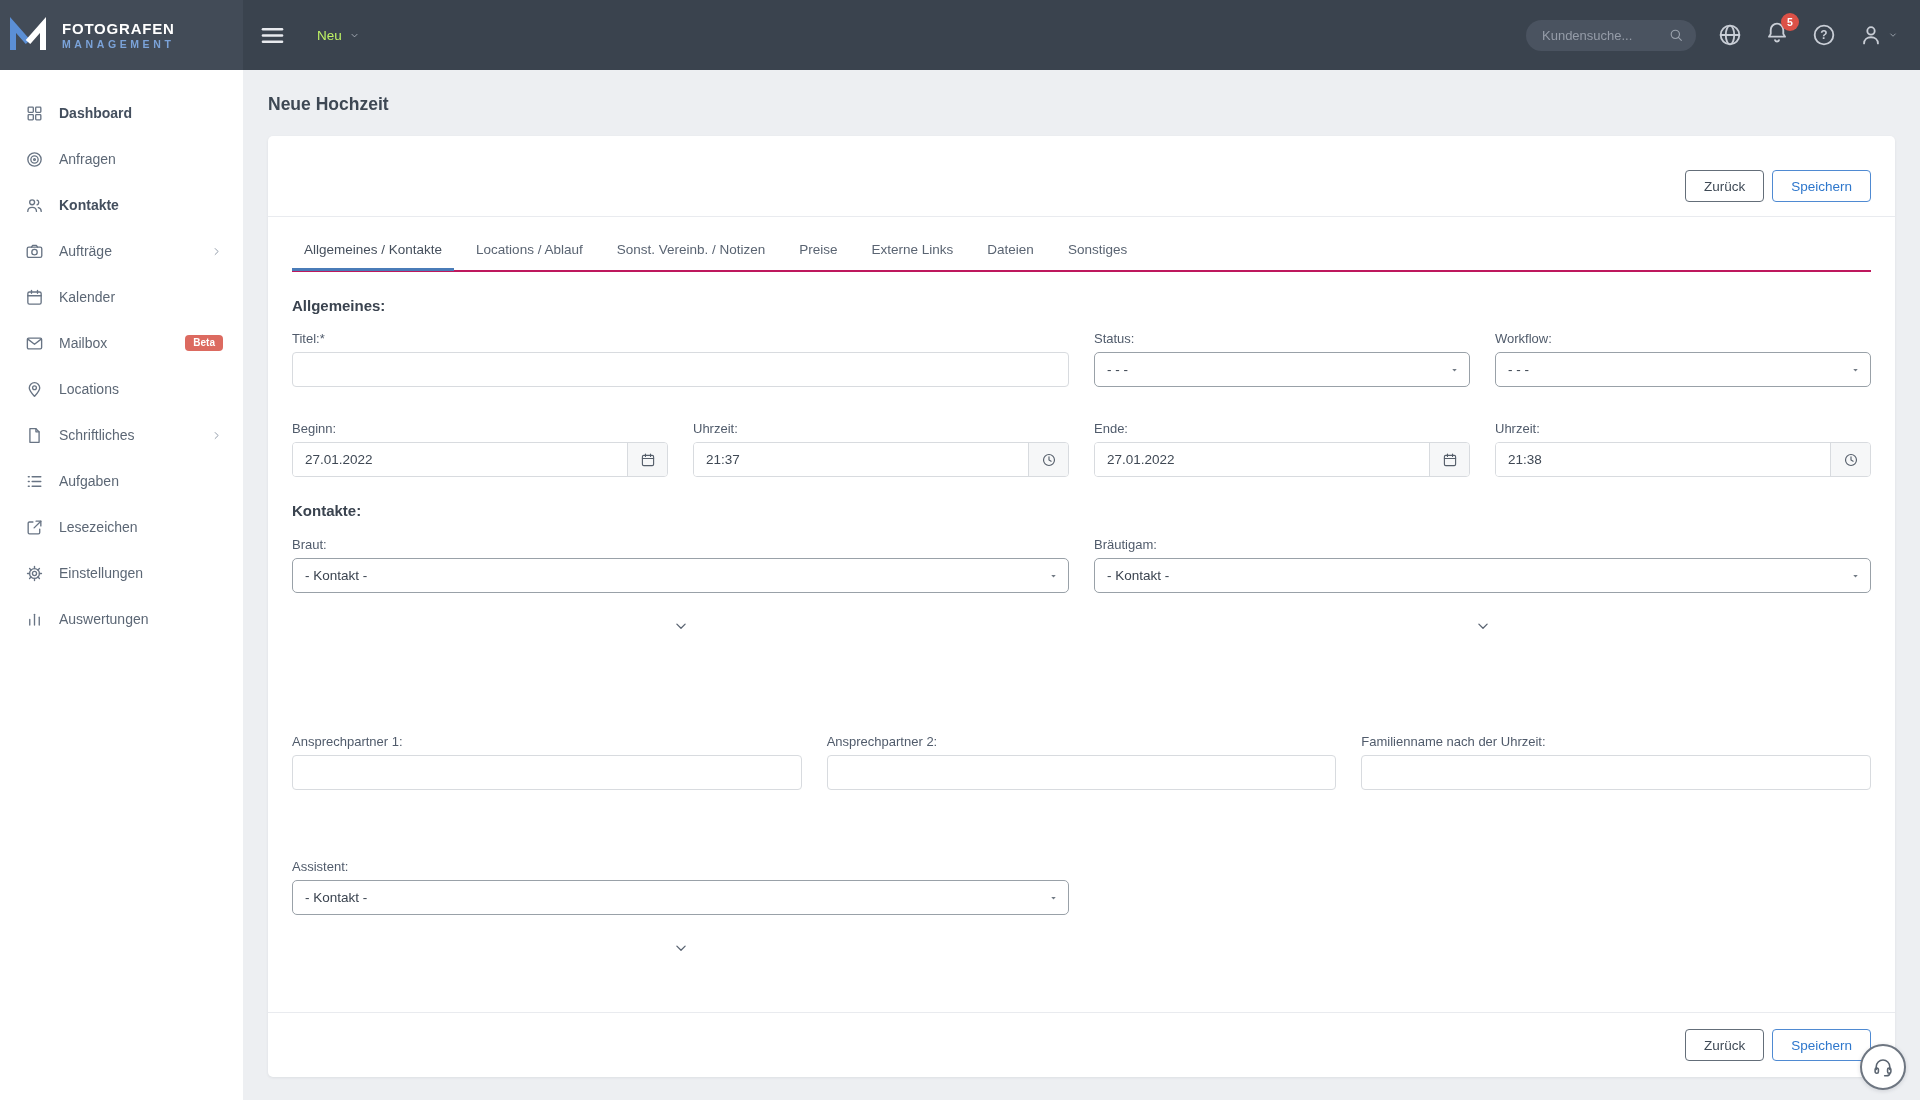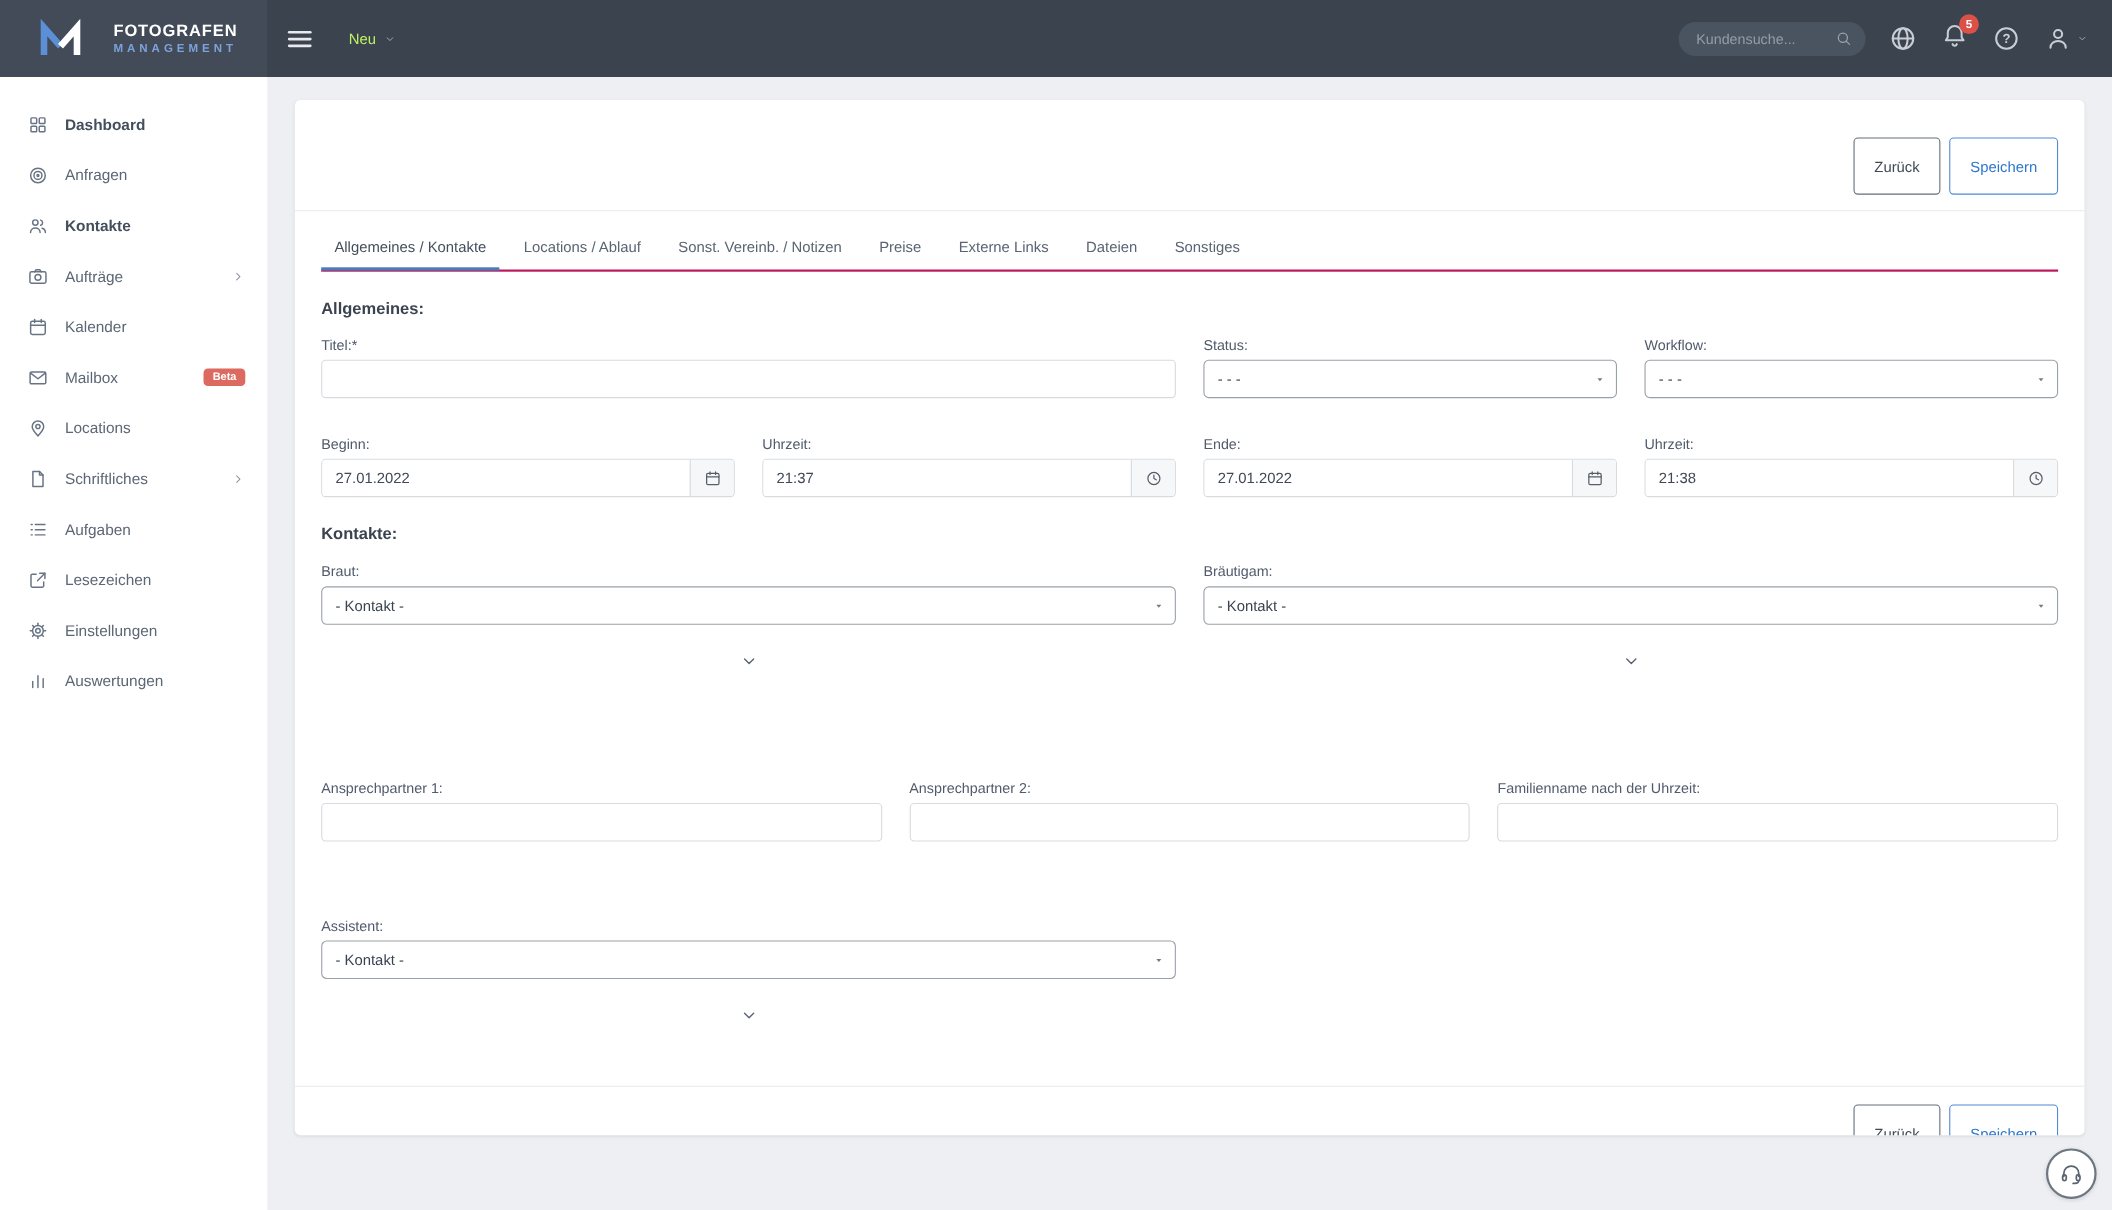--- a/index.html
+++ b/index.html
@@ -8,21 +8,21 @@
 
   
   .icon { display:inline-flex; align-items:center; justify-content:center; }
   .icon svg { width:100%; height:100%; fill:none; stroke:currentColor;
     stroke-width:1.7; stroke-linecap:round; stroke-linejoin:round; }
 
   
   .topbar { position:absolute; top:0; left:0; width:1920px; height:70px;
     background:#3a434e; display:flex; align-items:center; z-index:20; }
   .logo-area { width:243px; height:70px; background:#424b57; display:flex;
-    align-items:center; padding-left:8px; gap:28px; flex:none;justify-content:center; }
+    align-items:center; padding-left:8px; gap:14px; flex:none; }
   .logo-mark { width:40px; height:36px; }
   .brand-text { display:flex; flex-direction:column; line-height:1.15; }
   .brand-line1 { color:#ffffff; font-weight:bold; font-size:15px; letter-spacing:.8px; }
   .brand-line2 { color:#7ba3d9; font-weight:bold; font-size:10.5px; letter-spacing:3.6px; }
   .hamburger { width:27px; height:27px; color:#e8eaee; margin-left:16px; cursor:pointer; }
   .neu-menu { display:flex; align-items:center; gap:7px; margin-left:31px;
     color:#bef264; font-size:13.5px; cursor:pointer; }
   .neu-caret { width:11px; height:11px; color:#b9c0c9; }
   .topbar-right { position:absolute; right:22px; top:0; height:70px;
     display:flex; align-items:center; gap:21px; }
@@ -52,21 +52,21 @@
   .beta-badge { margin-left:auto; background:#dc6a60; color:#fff; font-size:10px;
     font-weight:bold; border-radius:4px; padding:3px 8px; line-height:1; }
 
   
   .main { position:absolute; top:70px; left:243px; width:1677px; height:1030px; }
   .page-title { padding:24px 0 0 25px; font-size:17.5px; font-weight:600; color:#3e4854; }
   .card { margin:21px 25px 0 25px; background:#ffffff; border-radius:5px;
     box-shadow:0 1px 3px rgba(20,30,45,.07); height:941px; overflow:hidden; }
   .card-header { display:flex; justify-content:flex-end; gap:8px;
     padding:34px 24px 14px 24px; border-bottom:1px solid #e9ebef; }
-  .btn { height:52px; padding:0 18px; border-radius:4px; background:#fff;
+  .btn { height:32px; padding:0 18px; border-radius:4px; background:#fff;
     font-size:13.5px; font-family:"Liberation Sans",sans-serif; cursor:pointer; }
   .btn-back { border:1px solid #646e79; color:#3f4a56; }
   .btn-save { border:1px solid #4f8ad2; color:#2e77cc; }
 
   .tab-bar { margin:14px 24px 0 24px; display:flex; gap:10px; border-bottom:2px solid #be185d; }
   .tab { height:40px; padding:0 12px; display:flex; align-items:center;
     font-size:13.5px; color:#5a6472; cursor:pointer; border-bottom:3px solid transparent;
     margin-bottom:-1px; white-space:nowrap; }
   .tab.active { color:#454f5c; border-bottom-color:#4a7cb8; }
 
@@ -334,20 +334,21 @@
           <line x1="6" y1="19" x2="6" y2="12"></line>
           <line x1="12" y1="19" x2="12" y2="5.5"></line>
           <line x1="18" y1="19" x2="18" y2="9"></line>
         </svg>
       </span>
       <span class="side-label">Auswertungen</span>
     </div>
   </nav>
 
 <main class="main">
+  <div class="page-title">Neue Hochzeit</div>
 
   <section class="card">
 
     <div class="card-header">
       <button class="btn btn-back">Zurück</button>
       <button class="btn btn-save">Speichern</button>
     </div>
 
     <div class="tab-bar" id="tab-bar">
         <div class="tab active">Allgemeines / Kontakte</div>

